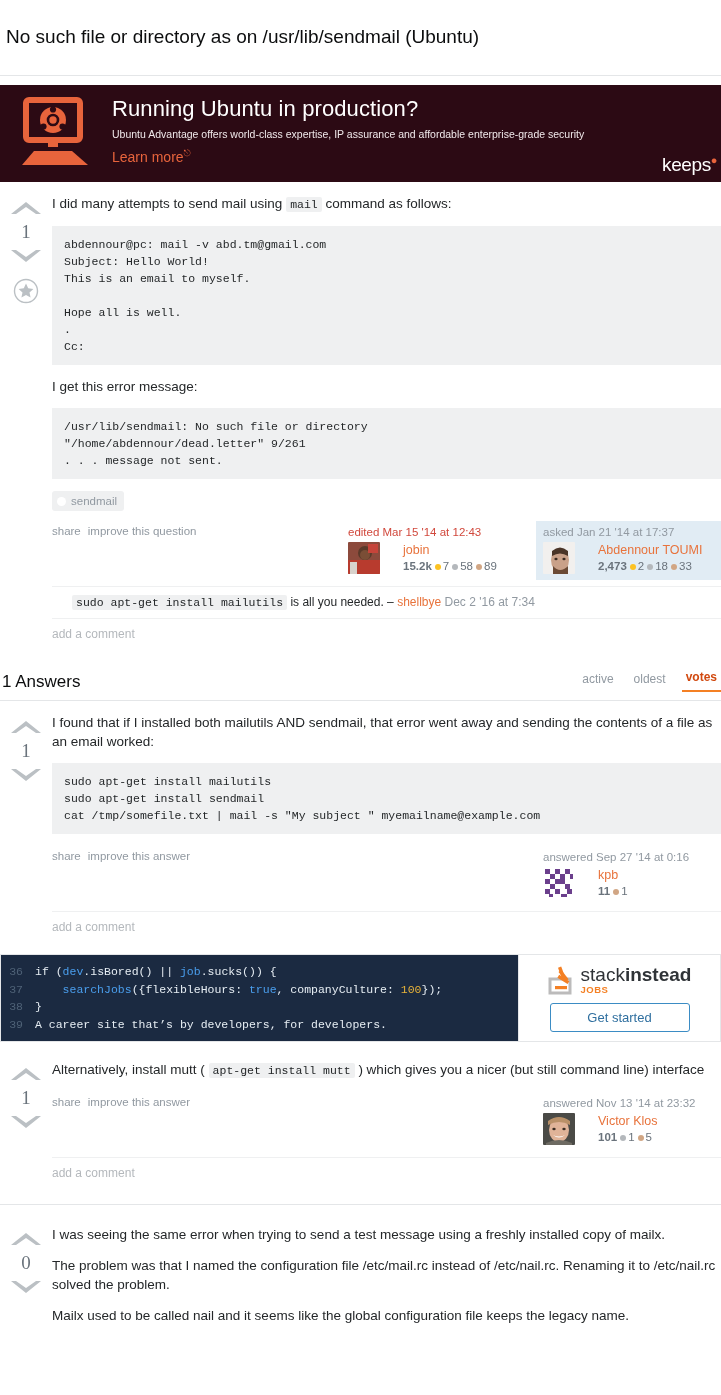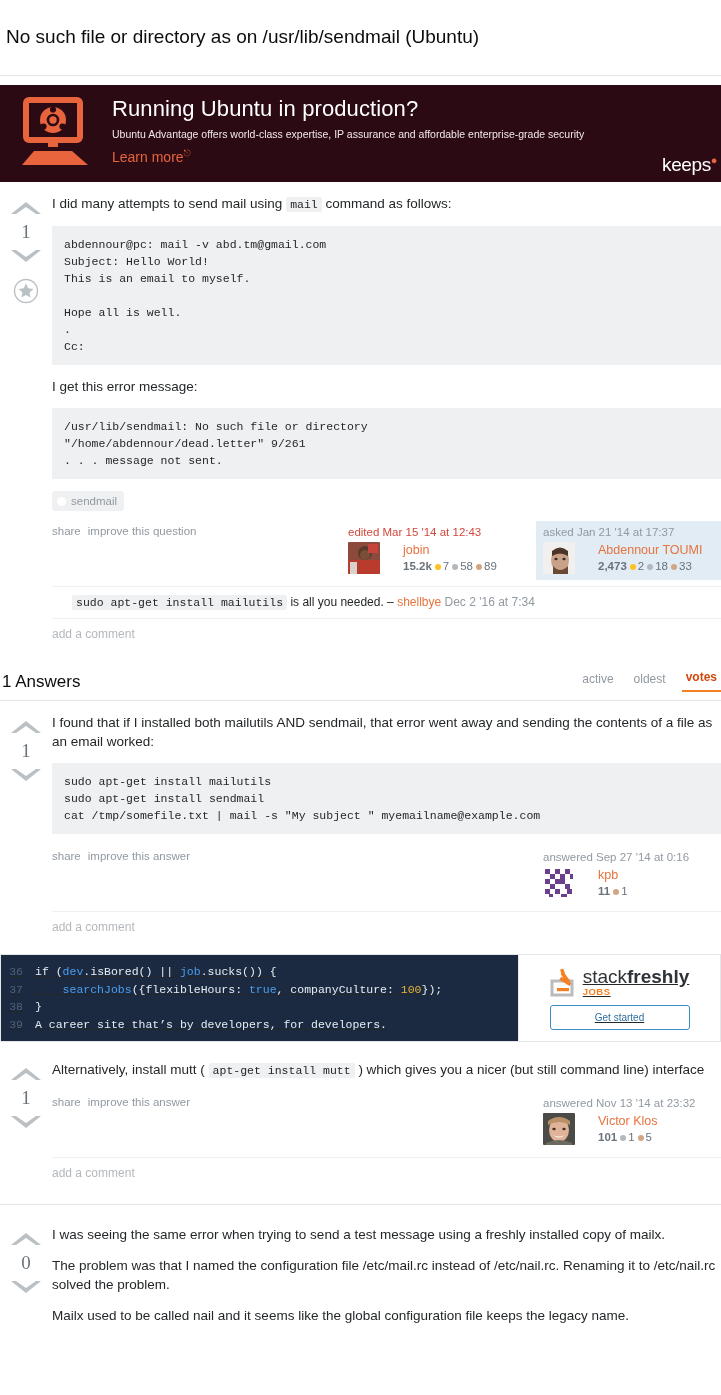--- a/index.html
+++ b/index.html
@@ -139,21 +139,21 @@
   .sorttabs { display: flex; gap: 12px; align-items: flex-end; }
   .sorttab {
     font-size: 12px; color: #9199a1; padding: 3px 4px 6px; cursor: pointer;
   }
   .sorttab.active { color: #d1490f; border-bottom: 2px solid #f48024; font-weight: bold; }
   .answers-sep { border-top: 1px solid #e4e6e8; }
 
   
   .jobs-ad {
     display: flex; height: 88px; border: 1px solid #e4e6e8;
-    margin: 10px 0 0 0; background: #b91c1c; text-decoration: underline;
+    margin: 10px 0 0 0; background: #b91c1c;
   }
   .jobs-code {
     flex: 1; background: #1b2a41; padding: 8px 0 8px 0; overflow: hidden;
   }
   .jline {
     display: flex; font-family: "Liberation Mono", monospace;
     font-size: 11.5px; line-height: 17.5px; white-space: pre;
   }
   .jnum { width: 34px; text-align: right; color: #4f6277; padding-right: 12px; flex: none; }
   .jcode { color: #e6edf3; }
@@ -165,21 +165,21 @@
     width: 202px; flex: none; background: #fff; display: flex;
     flex-direction: column; align-items: center; justify-content: center;
     gap: 8px; border-left: 1px solid #e4e6e8;
   }
   .so-logo { display: flex; align-items: flex-end; gap: 5px; }
   .so-logo-txt { font-size: 19px; color: #2f3337; line-height: 19px; }
   .so-logo-txt b { font-weight: bold; }
   .so-jobs { font-size: 9.5px; color: #f48024; font-weight: bold; letter-spacing: 0.5px; }
   .getstarted {
     border: 1px solid #3b8cc4; color: #2f6f9f; background: #fff;
-    font-size: 10px; padding: 6px 0; width: 140px; text-align: center;
+    font-size: 13px; padding: 6px 0; width: 140px; text-align: center;
     border-radius: 3px; cursor: pointer;
   }
 
   .answer-sep { border-top: 1px solid #e4e6e8; margin-top: 14px; }
 </style>
 </head>
 <body>
 
 <div class="page">
 
@@ -388,21 +388,21 @@
     <div class="jobs-right">
       <div class="so-logo">
         <svg width="28" height="30" viewBox="0 0 28 30">
           <rect x="2" y="14" width="20" height="14" fill="none" stroke="#bcbbbb" stroke-width="3"></rect>
           <rect x="12" y="2" width="3.4" height="12" fill="#f48024" transform="rotate(-20 13 8)"></rect>
           <rect x="14" y="5" width="3.4" height="12" fill="#f48024" transform="rotate(-38 15 11)"></rect>
           <rect x="14" y="9" width="3.4" height="12" fill="#f48024" transform="rotate(-58 15 15)"></rect>
           <rect x="7" y="21" width="12" height="3.2" fill="#f48024"></rect>
         </svg>
         <div>
-          <div class="so-logo-txt"><span>stack</span><b>freshly</b></div>
+          <div class="so-logo-txt"><span>stack</span><b>instead</b></div>
           <div class="so-jobs">JOBS</div>
         </div>
       </div>
       <div class="getstarted">Get started</div>
     </div>
   </div>
 
   <div class="post" style="padding-top:18px;">
     <div class="votecell">
       <svg class="arrow" viewBox="0 0 36 20">

